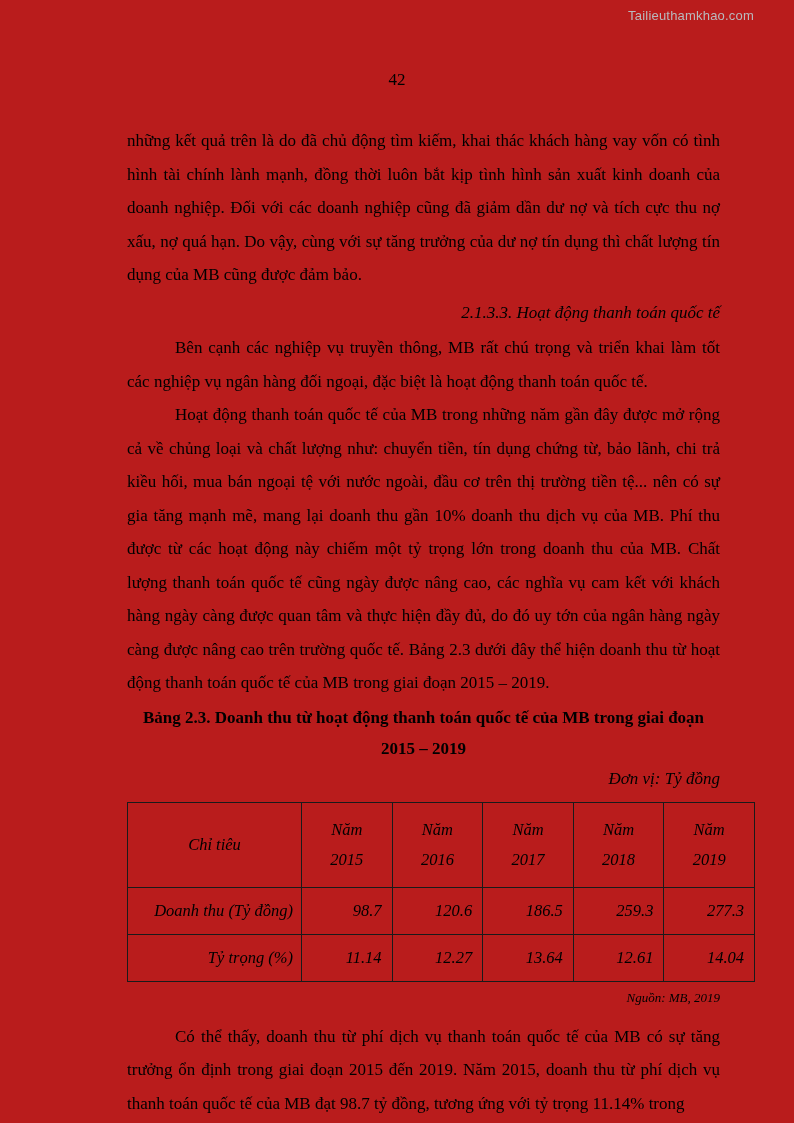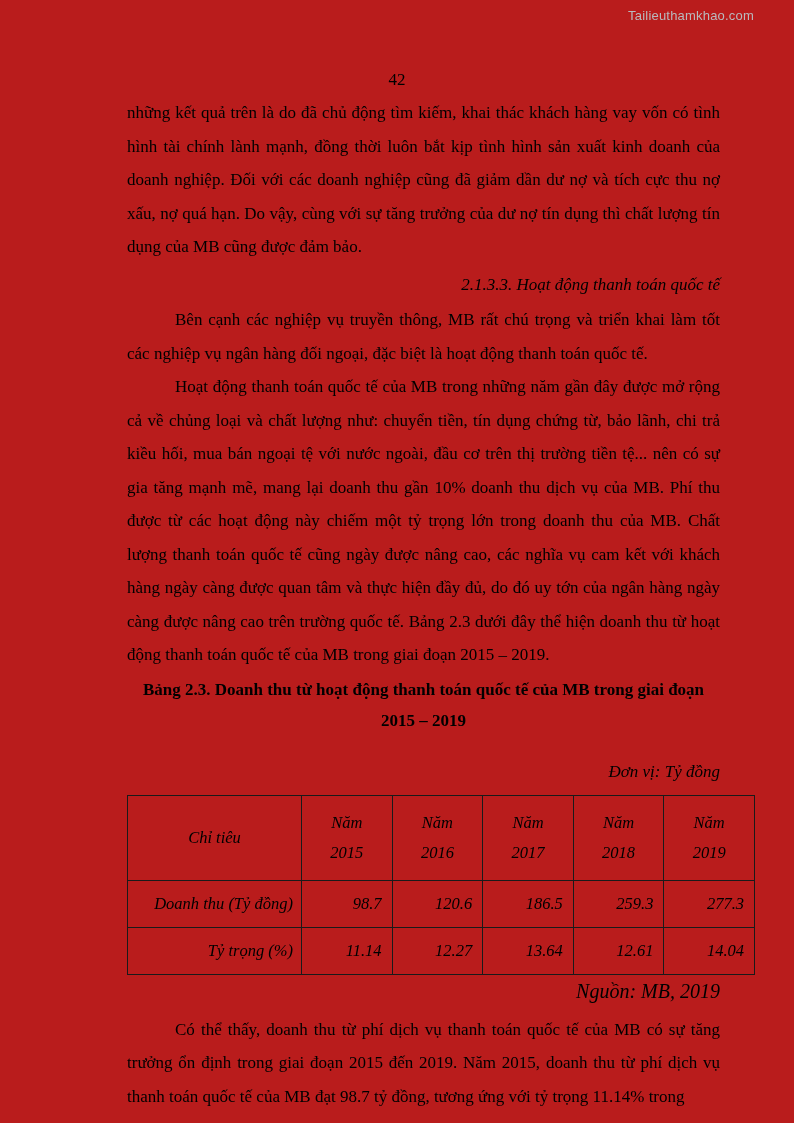--- a/index.html
+++ b/index.html
@@ -31,21 +31,21 @@
     position: absolute;
     top: 70px;
     left: 0;
     width: 794px;
     text-align: center;
     font-size: 17px;
   }
   .content {
     position: absolute;
     left: 127px;
-    top: 96px;
+    top: 124px;
     width: 593px;
   }
   p.body-par {
     margin: 0 0 0 0;
     font-size: 17px;
     line-height: 33.5px;
     text-align: justify;
     text-indent: 48px;
     text-justify: inter-word;
     hyphens: none;
@@ -63,21 +63,21 @@
   }
   .table-caption {
     margin: 2px 0 2px 0;
     font-size: 17px;
     line-height: 31px;
     font-weight: bold;
     text-align: center;
     padding: 0 6px;
   }
   .unit-note {
-    margin: 23px 0 10px 0;
+    margin: 2px 0 10px 0;
     font-size: 17px;
     font-style: italic;
     text-align: right;
     line-height: 26px;
   }
   table.data-table {
     border-collapse: collapse;
     width: 628px;
     margin: 0;
     table-layout: fixed;
@@ -115,21 +115,21 @@
     height: 72px;
   }
   .data-row td {
     height: 38px;
   }
   .year-line {
     display: block;
   }
   .source-note {
     margin: 2px 0 8px 0;
-    font-size: 20px;
+    font-size: 13px;
     font-style: italic;
     text-align: right;
     line-height: 28px;
   }
 </style>
 </head>
 <body>
 
 <div class="page">
 

